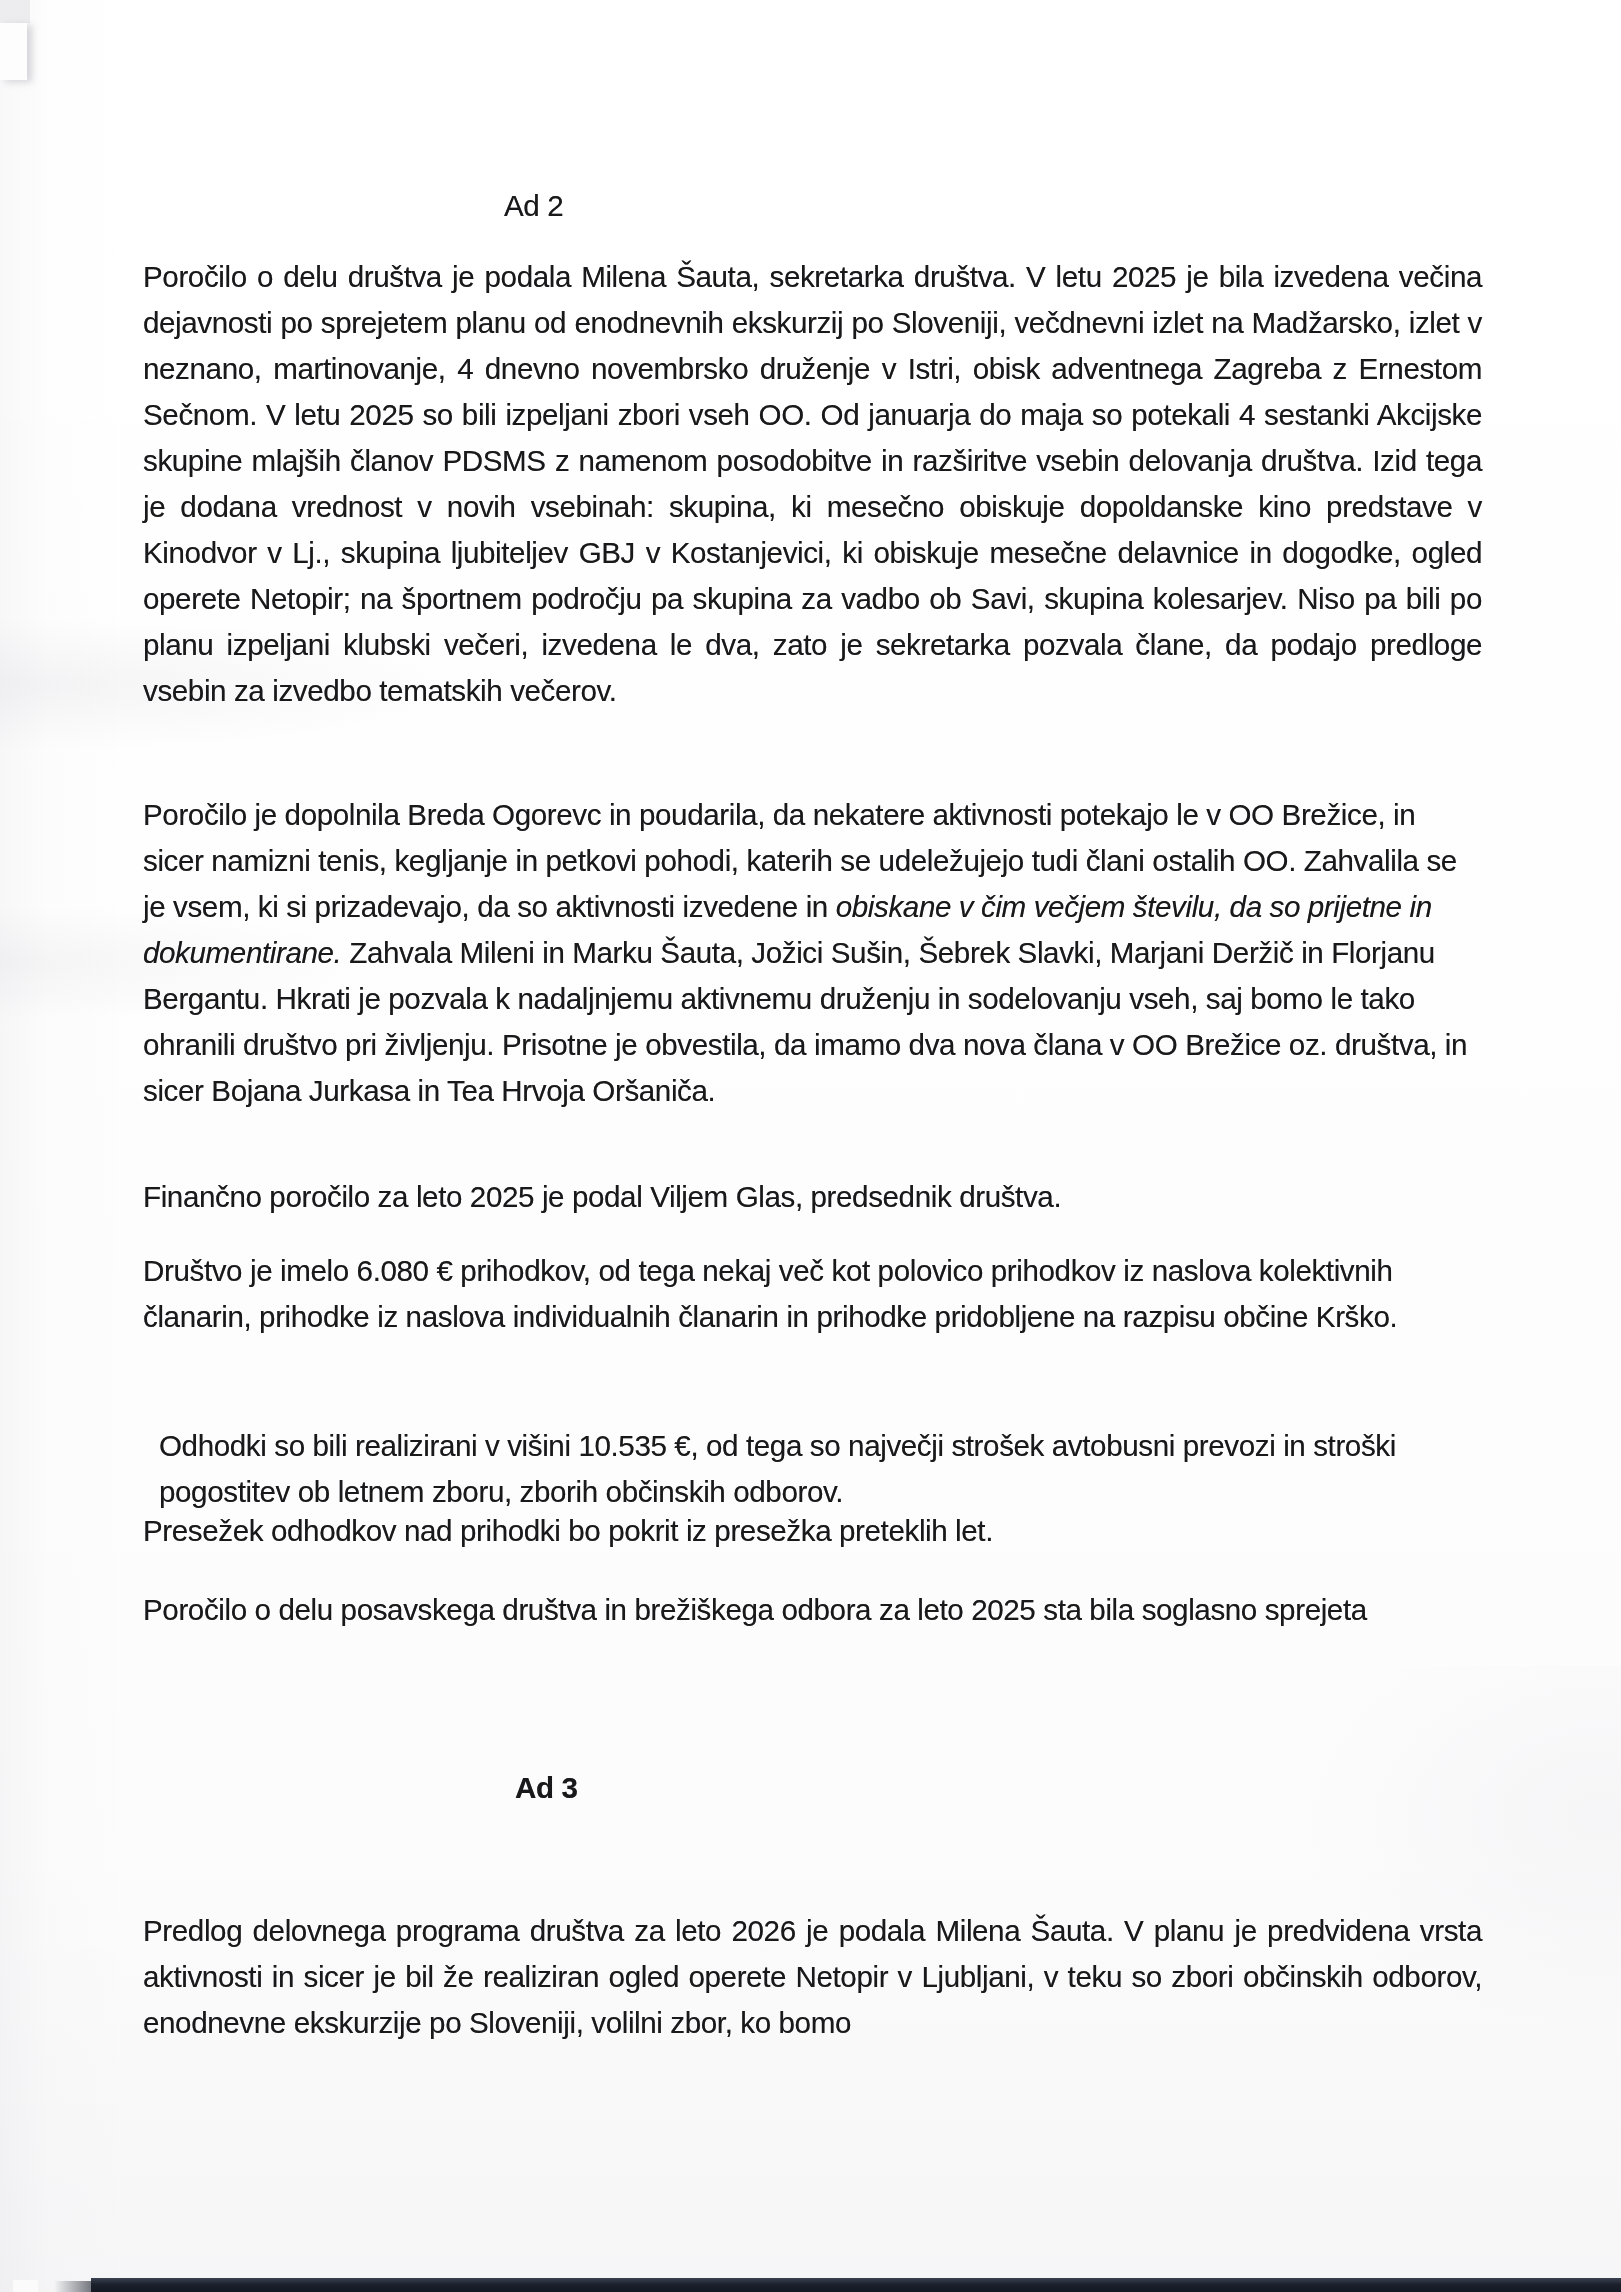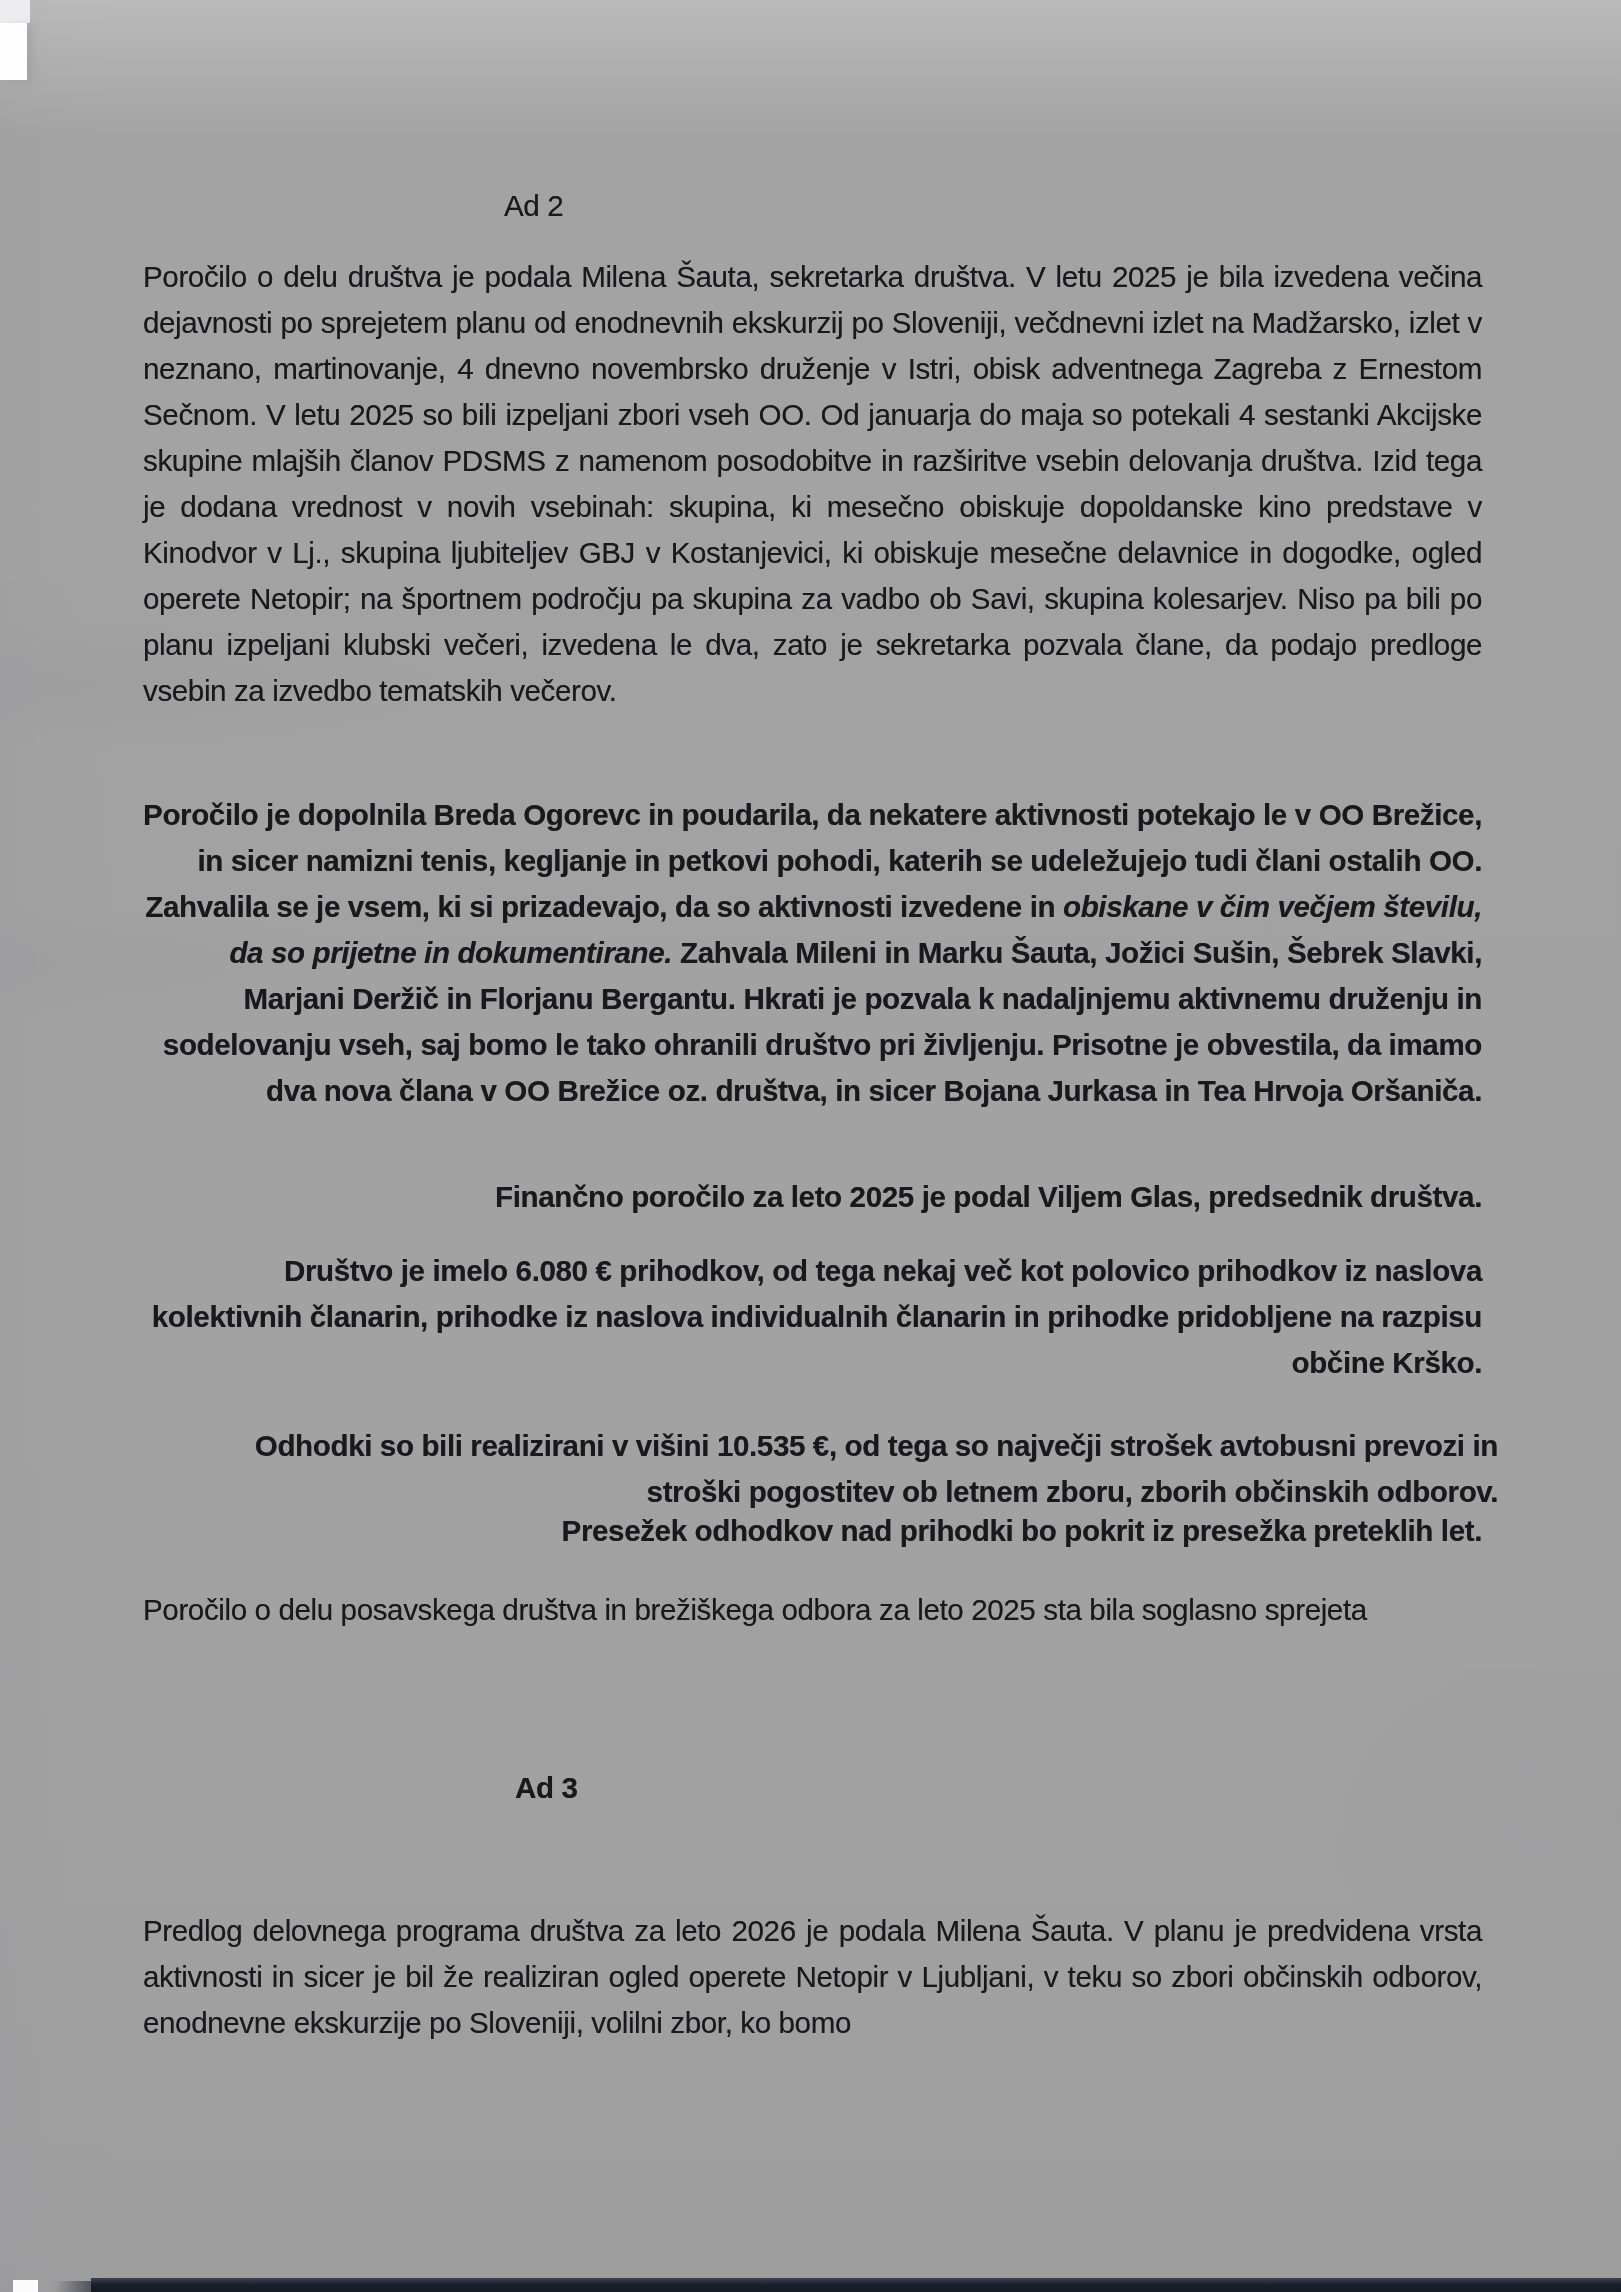--- a/index.html
+++ b/index.html
@@ -5,21 +5,21 @@
   html, body { margin: 0; padding: 0; }
   body {
     width: 1621px; height: 2293px;
     background: #e9e9ec;
     font-family: "Liberation Sans", sans-serif;
     overflow: hidden;
   }
   .scan-page {
     position: relative;
     width: 1621px; height: 2293px;
-    background: #a3a3a3;
+    background: #ffffff;
     overflow: hidden;
   }
   
   .scan-vignette {
     position: absolute; inset: 0;
     background:
       linear-gradient(90deg, rgba(120,120,135,0.05) 0%, rgba(120,120,135,0.012) 3%, rgba(0,0,0,0) 8%),
       linear-gradient(180deg, rgba(255,255,255,0.25) 0%, rgba(0,0,0,0) 6%, rgba(0,0,40,0.012) 80%, rgba(0,0,40,0.035) 100%);
     pointer-events: none;
   }
@@ -65,21 +65,21 @@
     position: absolute;
     left: 143px;
     width: 1339px;
     color: #19191b;
     font-size: 29.6px;
     line-height: 46px;
     letter-spacing: -0.4px;
     text-shadow: 0 0 0.6px rgba(25,25,28,0.55);
   }
   .justify { text-align: justify; }
-  .left { text-align: right; font-weight: bold; }
+  .left { text-align: left; }
   .bold { font-weight: 400; }
   .italic { font-style: italic; }
   .heading-ad2 { padding-left: 361px; }
   .heading-ad3 { padding-left: 372px; font-weight: 700; }
 </style>
 </head>
 <body>
 
 <div class="scan-page">
 

